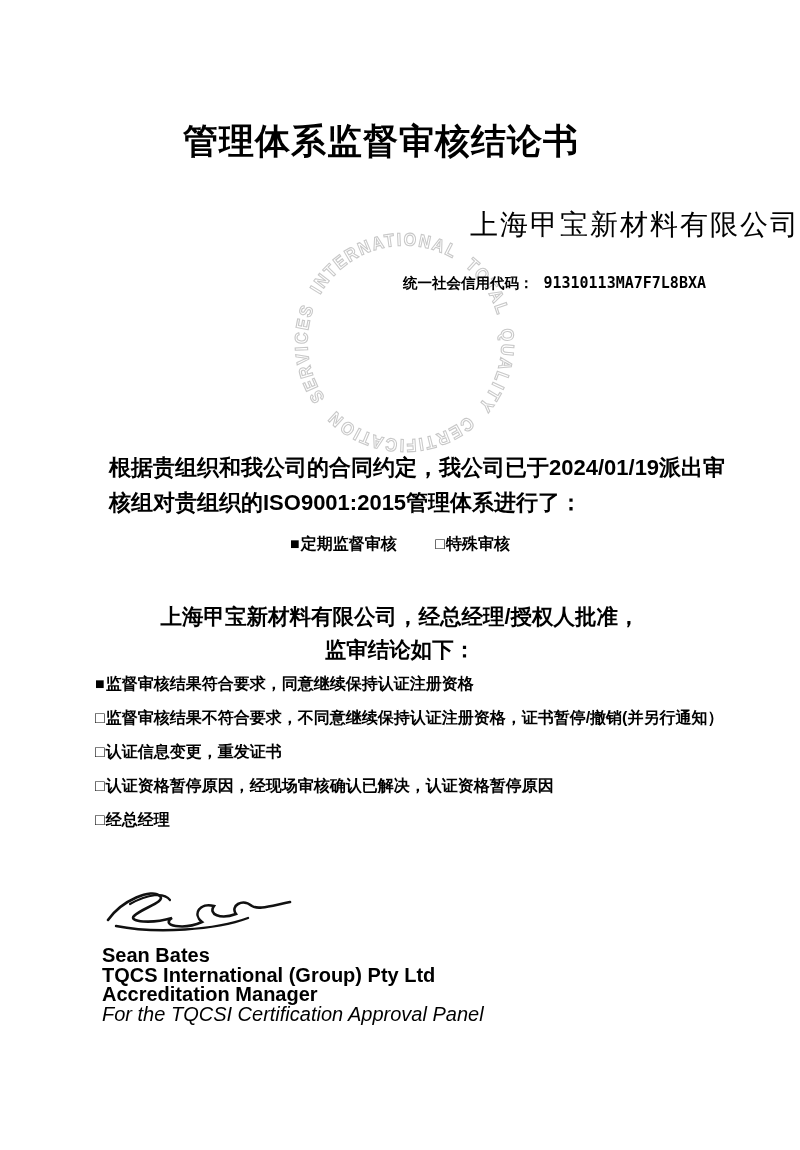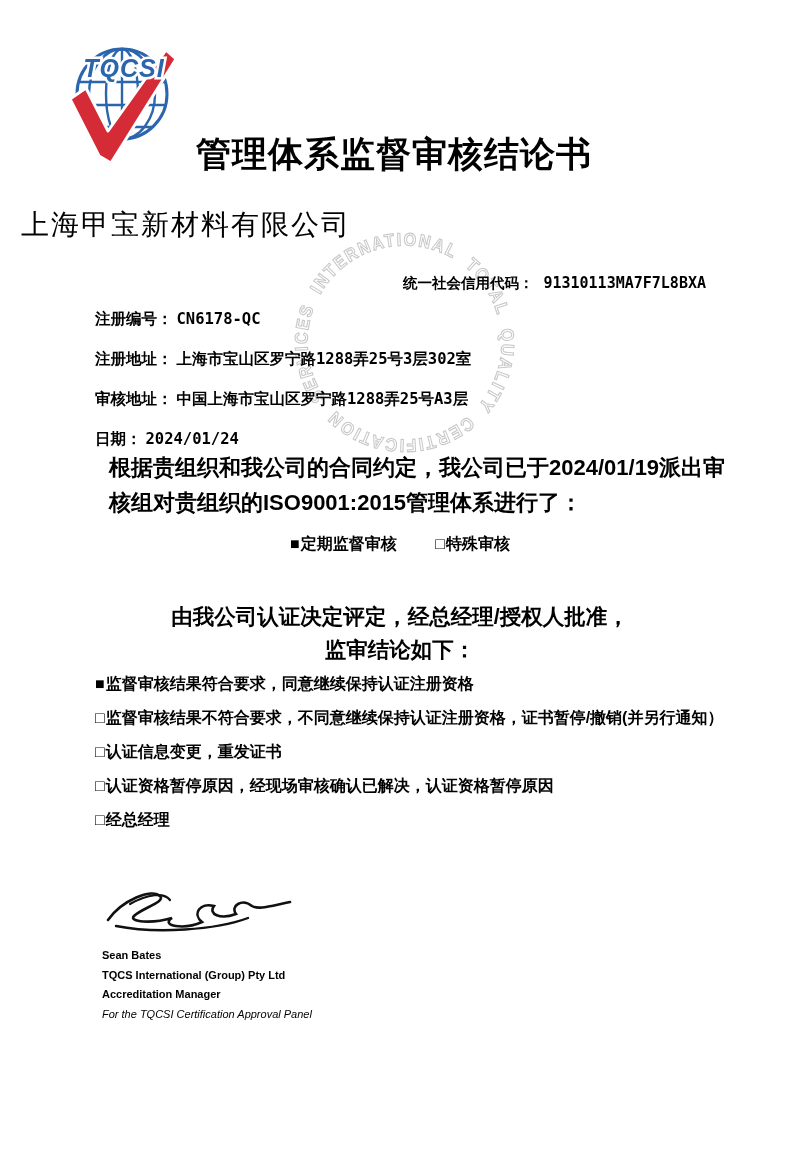--- a/index.html
+++ b/index.html
@@ -16,26 +16,26 @@
     fill:#ffffff; stroke:#c5c5c5; stroke-width:1.1px; opacity:0.95;
   }
   
   .logo { position:absolute; left:58px; top:42px; z-index:2; }
   .logo-text {
     font-family:"Liberation Sans", sans-serif; font-weight:bold; font-style:italic;
     font-size:25px; letter-spacing:1px;
     paint-order:stroke; stroke:#ffffff; stroke-width:5px;
   }
   .title {
-    position:absolute; left:183px; top:118px; margin:13px; z-index:1;
+    position:absolute; left:183px; top:118px; margin:0; z-index:1;
     font-size:35px; font-weight:bold; letter-spacing:1px; white-space:nowrap;
   }
   .company {
     position:absolute; left:0; right:0; top:206px; z-index:1;
-    text-align:left; font-size:28px; font-weight:500; letter-spacing:2px;
+    text-align:right; font-size:28px; font-weight:500; letter-spacing:2px;
     font-family:"Liberation Serif", serif;
     padding-left:21px;
   }
   .credit {
     position:absolute; right:94px; top:274px; z-index:1;
     font-size:14.5px; font-weight:bold; white-space:nowrap;
   }
   .credit .code { font-family:"DejaVu Sans Mono", monospace; font-size:15px; margin-left:10px; }
   .fields { position:absolute; left:95px; top:308px; z-index:1; }
   .field-row { font-size:15.5px; font-weight:bold; line-height:22px; margin-bottom:18px; white-space:nowrap; }
@@ -50,87 +50,58 @@
   }
   .audit-type .opt { margin:0 17px; white-space:nowrap; }
   .decision {
     position:absolute; left:0; right:0; top:601px; z-index:1;
     text-align:center; font-size:21.5px; font-weight:bold; line-height:33px;
   }
   .conclusions { position:absolute; left:95px; top:672px; width:632px; z-index:1; }
   .conclusion { font-size:16px; font-weight:600; line-height:23px; margin-bottom:11px; }
   .box-glyph { margin-right:1px; }
   .signature-svg { position:absolute; left:100px; top:880px; z-index:1; }
-  .sig-block { position:absolute; left:102px; top:946px; z-index:1; font-size:11px; font-weight:bold; line-height:19.5px; }
+  .sig-block { position:absolute; left:102px; top:946px; z-index:1; font-size:20px; font-weight:bold; line-height:19.5px; }
   .sig-for { font-style:italic; font-weight:normal; }
 </style>
 </head>
 <body>
 
 <div class="page">
 
   <svg class="watermark" width="285" height="285" viewBox="0 0 285 285">
     <defs>
       <path id="wmCircle" d="M45.5,142.5 A97,97 0 1,1 239.5,142.5 A97,97 0 1,1 45.5,142.5"></path>
     </defs>
     <g transform="rotate(-35 142.5 142.5)">
       <text>
         <textPath href="#wmCircle" textLength="600" lengthAdjust="spacingAndGlyphs">SERVICES&nbsp; INTERNATIONAL&nbsp; TOTAL&nbsp; QUALITY&nbsp; CERTIFICATION&nbsp;</textPath>
       </text>
     </g>
   </svg>
 
-  <div class="logo">
-    <svg width="142" height="135" viewBox="0 0 142 135">
-      <g stroke="#2b65ad" stroke-width="2.4" fill="none">
-        <circle cx="64" cy="52" r="45" stroke-width="3"></circle>
-        <line x1="22" y1="40" x2="106" y2="40"></line>
-        <line x1="19" y1="63" x2="109" y2="63"></line>
-        <line x1="33" y1="85" x2="95" y2="85"></line>
-        <line x1="64" y1="7" x2="64" y2="97"></line>
-        <ellipse cx="64" cy="52" rx="16" ry="45"></ellipse>
-        <ellipse cx="64" cy="52" rx="33" ry="45"></ellipse>
-      </g>
-      <path d="M12,57 L28,46 L50,89 L108,8 L118,17 L53,121 L41,114 Z" fill="#d42b36" stroke="#ffffff" stroke-width="3" stroke-linejoin="round"></path>
-      <text class="logo-text" x="66" y="35" text-anchor="middle" fill="#2b65ad">TQCSI</text>
-    </svg>
-  </div>
 
   <h1 class="title">管理体系监督审核结论书</h1>
 
   <div class="company">上海甲宝新材料有限公司</div>
 
   <div class="credit">
     <span>统一社会信用代码：</span><span class="code">91310113MA7F7L8BXA</span>
   </div>
 
-  <div class="fields">
-    <div class="field-row">
-      <span>注册编号：</span><span class="field-value">CN6178-QC</span>
-    </div>
-    <div class="field-row">
-      <span>注册地址：</span><span class="field-value">上海市宝山区罗宁路1288弄25号3层302室</span>
-    </div>
-    <div class="field-row">
-      <span>审核地址：</span><span class="field-value">中国上海市宝山区罗宁路1288弄25号A3层</span>
-    </div>
-    <div class="field-row">
-      <span>日期：</span><span class="field-value">2024/01/24</span>
-    </div>
-  </div>
 
   <p class="body-par">根据贵组织和我公司的合同约定，我公司已于2024/01/19派出审核组对贵组织的ISO9001:2015管理体系进行了：</p>
 
   <div class="audit-type">
     <span class="opt"><span class="box-glyph">■</span><span>定期监督审核</span></span>
     <span class="opt"><span class="box-glyph">□</span><span>特殊审核</span></span>
   </div>
 
   <div class="decision">
-    <div>由我公司认证决定评定，经总经理/授权人批准，</div>
+    <div>上海甲宝新材料有限公司，经总经理/授权人批准，</div>
     <div>监审结论如下：</div>
   </div>
 
   <div class="conclusions">
     <div class="conclusion"><span class="box-glyph">■</span><span>监督审核结果符合要求，同意继续保持认证注册资格</span></div>
     <div class="conclusion"><span class="box-glyph">□</span><span>监督审核结果不符合要求，不同意继续保持认证注册资格，证书暂停/撤销(并另行通知）</span></div>
     <div class="conclusion"><span class="box-glyph">□</span><span>认证信息变更，重发证书</span></div>
     <div class="conclusion"><span class="box-glyph">□</span><span>认证资格暂停原因，经现场审核确认已解决，认证资格暂停原因</span></div>
     <div class="conclusion"><span class="box-glyph">□</span><span>经总经理</span></div>
   </div>

